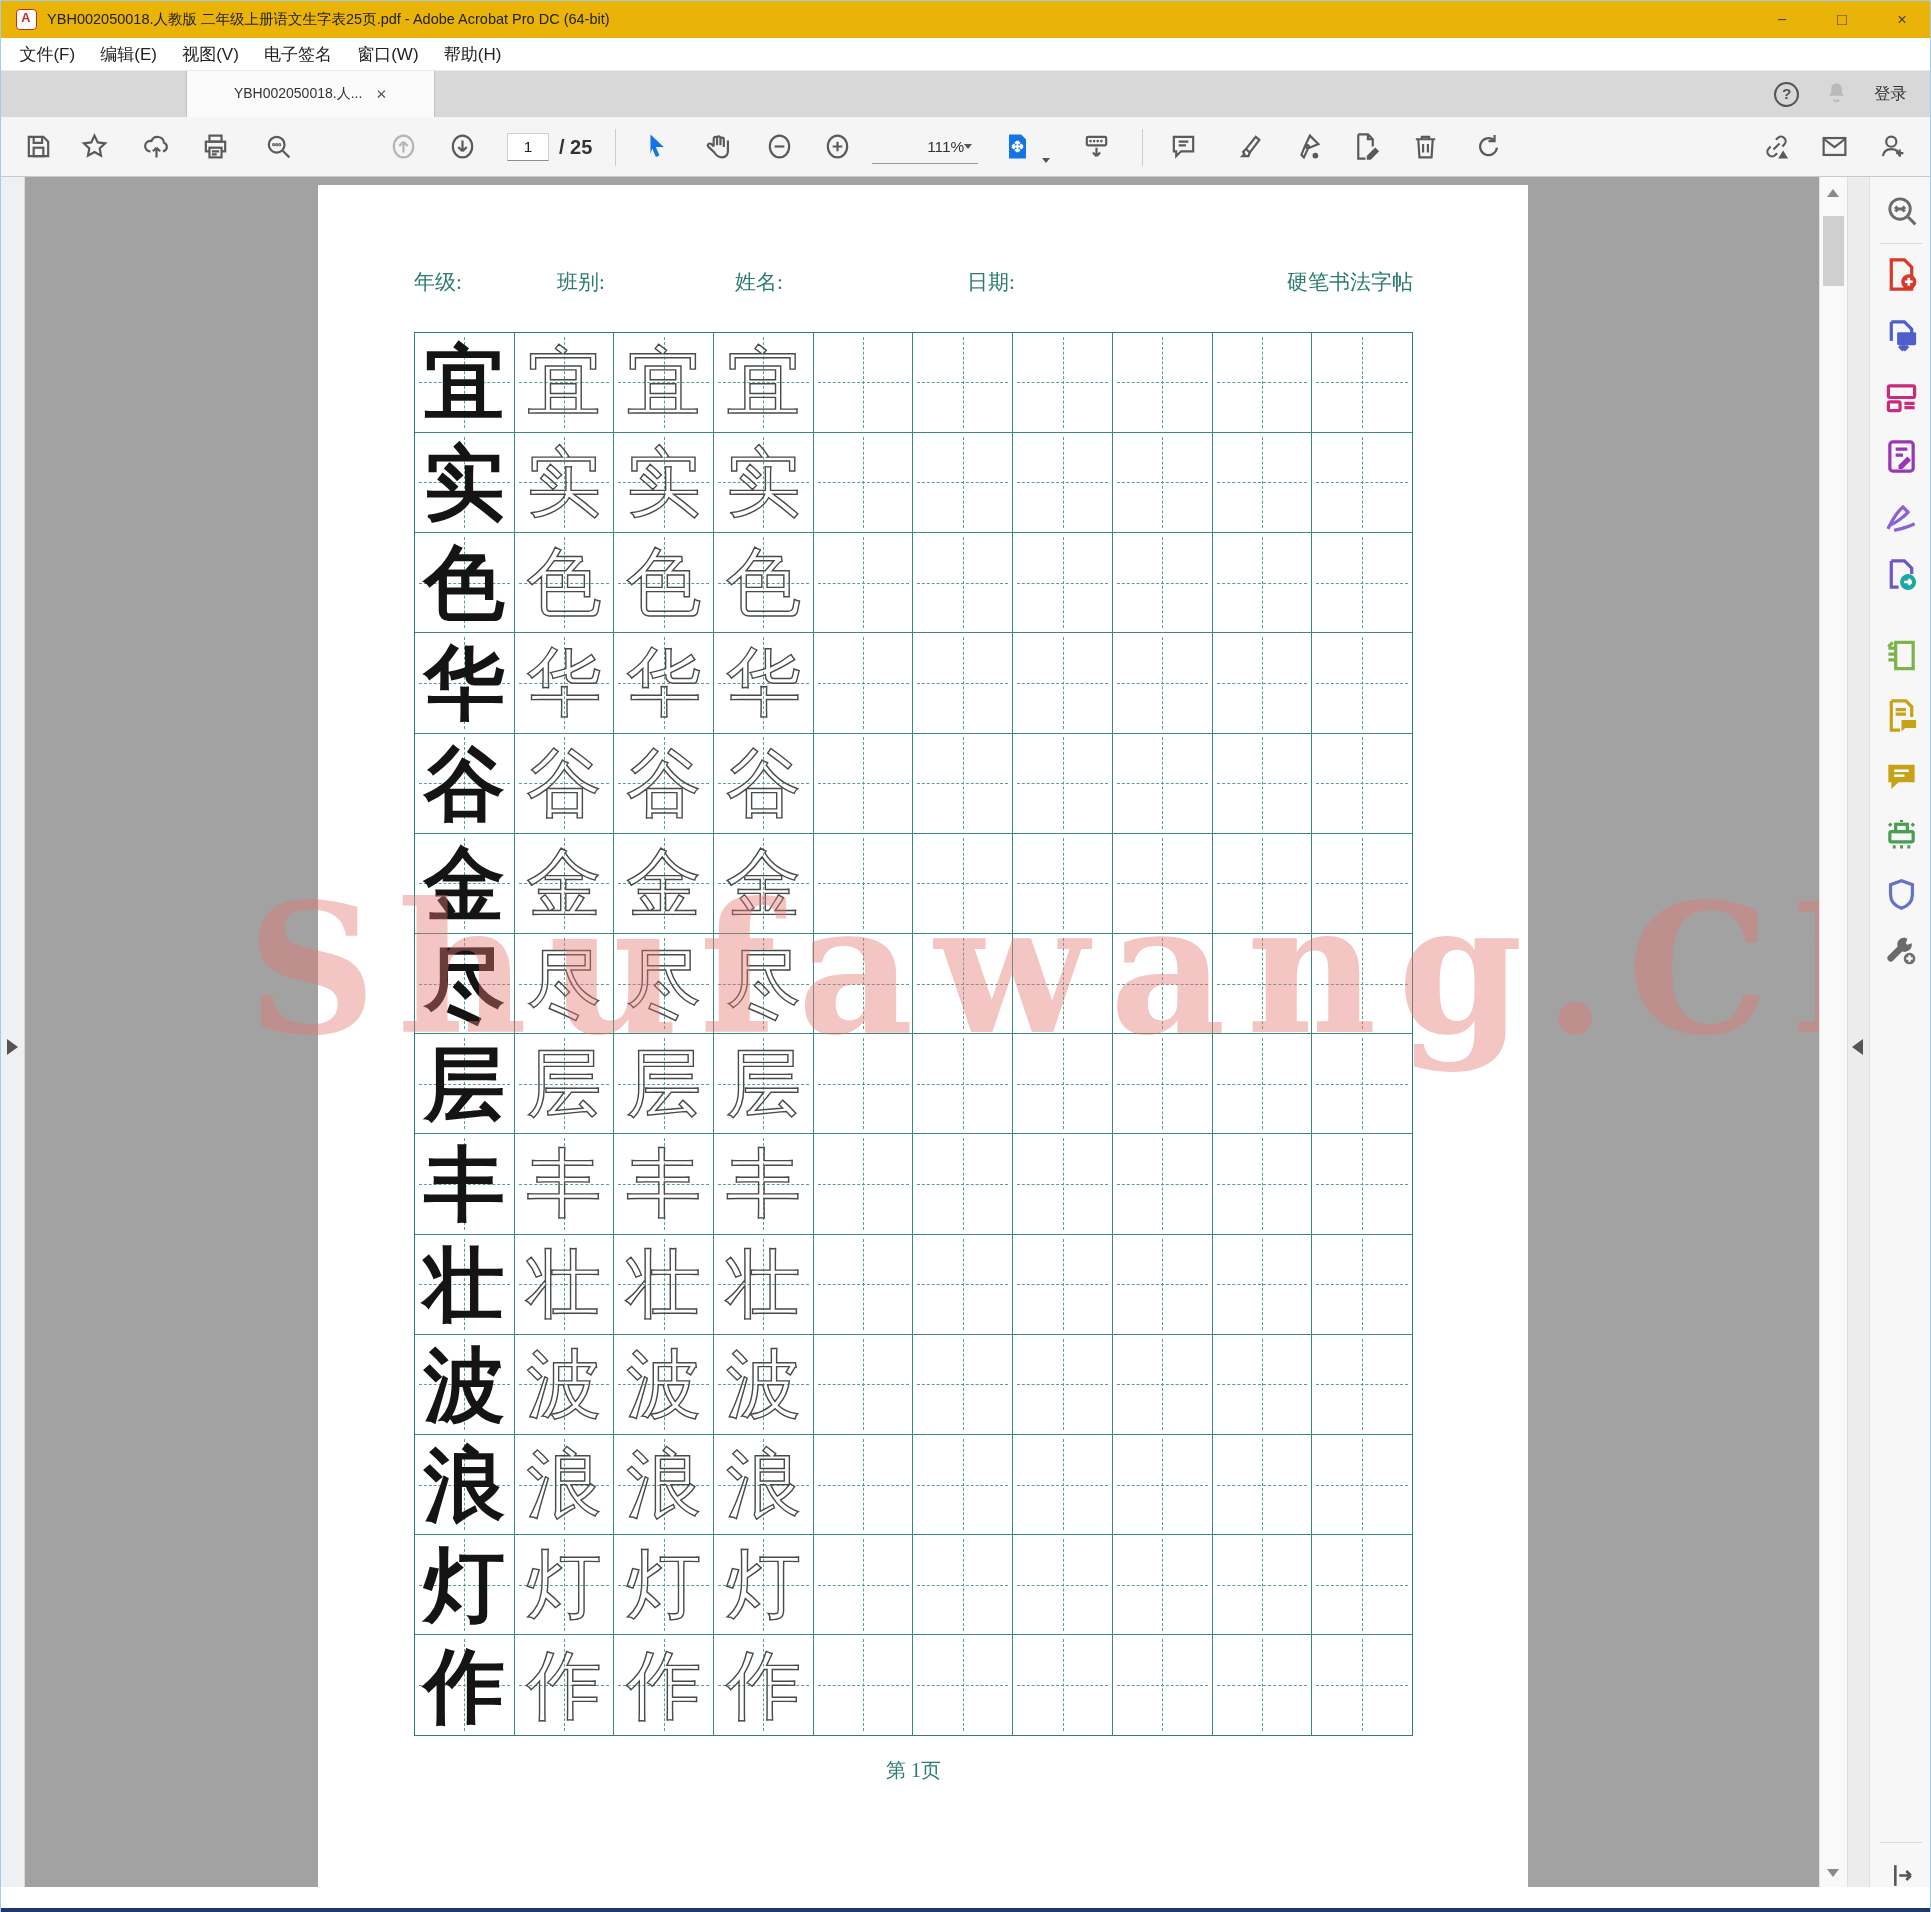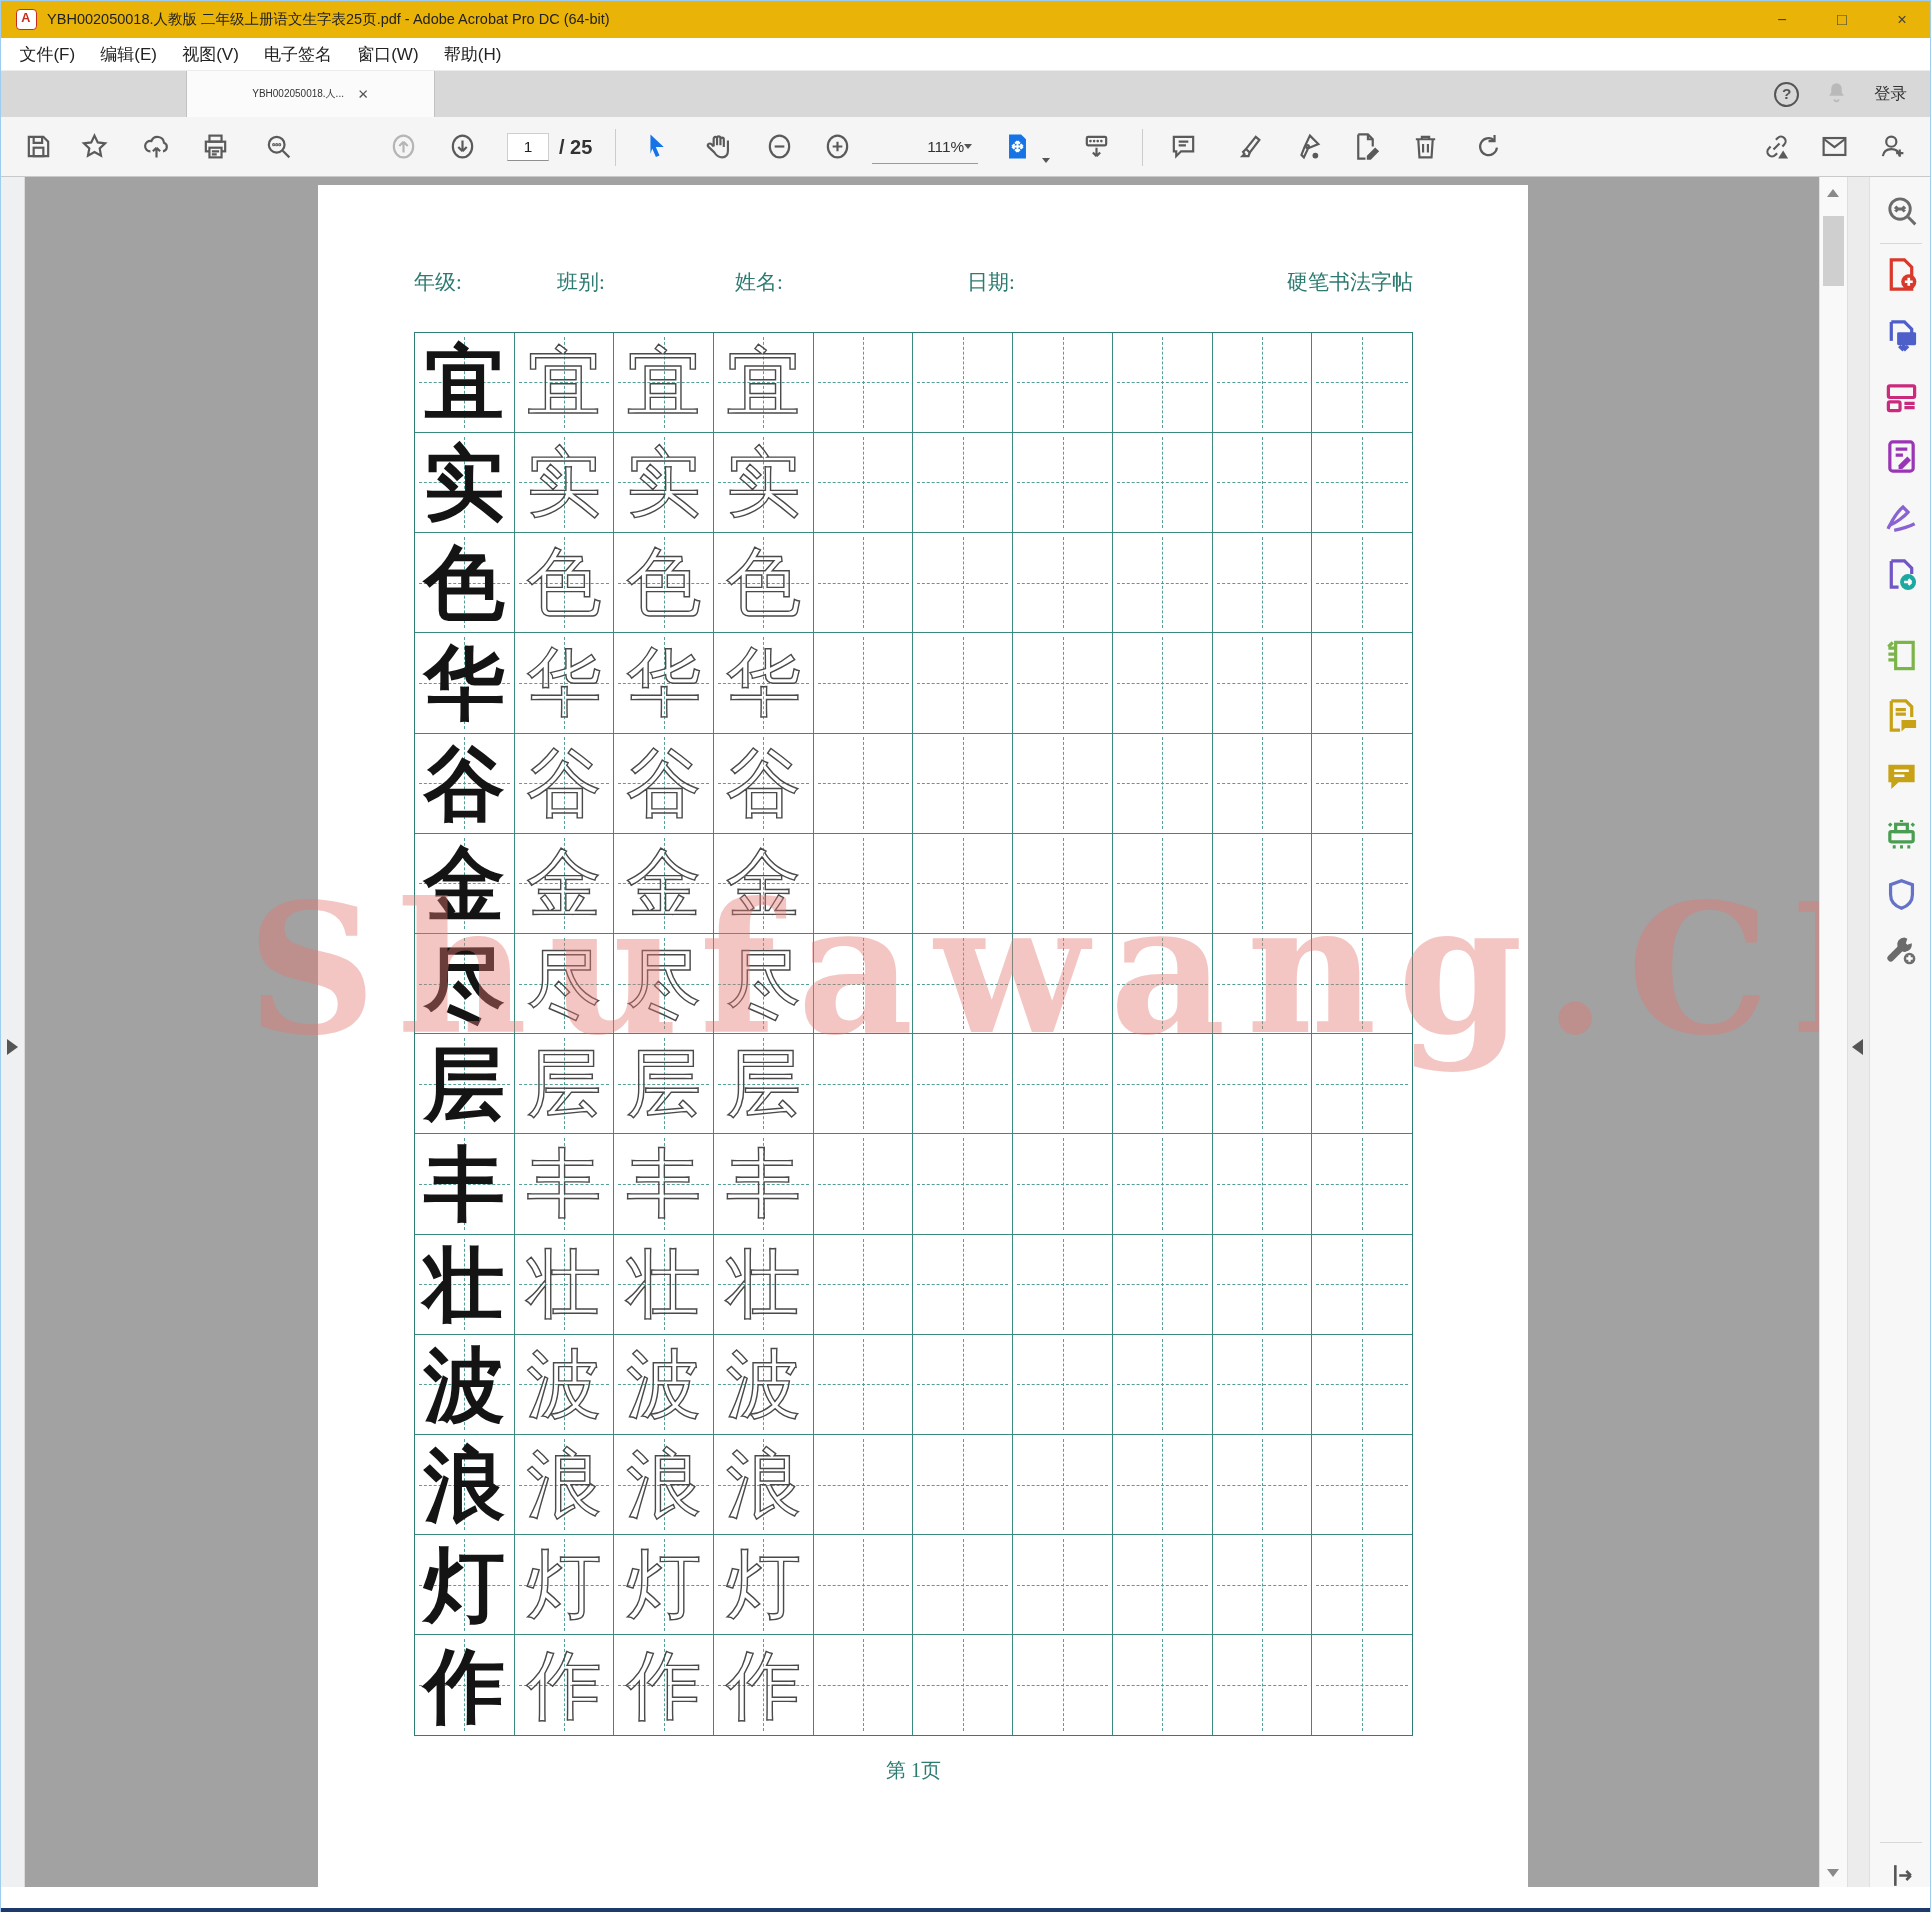--- a/index.html
+++ b/index.html
@@ -25,21 +25,21 @@
   .menu-item{padding:0 12.6px;font-size:17px;color:#222;line-height:33px;cursor:default;}
 
   
   .tabbar{position:absolute;left:0;top:70px;width:1931px;height:46px;background:#d8d8d8;}
   .tab-link{position:absolute;top:0;height:46px;line-height:46px;font-size:17.4px;color:#1a1a1a;text-align:center;margin-top:44px;}
   .tab-home{left:7.7px;width:71px;}
   .tab-tools{left:93px;width:71px;}
   .doc-tab{position:absolute;left:185px;top:0;width:249px;height:46px;background:#fbfbfb;
            border-left:1px solid #c2c2c2;border-right:1px solid #c2c2c2;
            display:flex;align-items:center;justify-content:center;gap:13.5px;}
-  .doc-tab .t{font-size:10px;color:#333;}
+  .doc-tab .t{font-size:14px;color:#333;}
   .doc-tab .x{font-size:13.5px;color:#555;}
   .tab-right{position:absolute;right:0;top:0;height:46px;display:flex;align-items:center;gap:25px;padding-right:25px;}
   .q-circle{width:25px;height:25px;border:2.4px solid #555;border-radius:50%;color:#555;
             font-size:15.4px;font-weight:bold;display:flex;align-items:center;justify-content:center;}
   .bell{color:#b9b9b9;}
   .signin{font-size:16.4px;color:#333;}
 
   
   .toolbar{position:absolute;left:0;top:116px;width:1931px;height:60px;background:#f5f5f6;
            border-bottom:1px solid #c9c9c9;}

